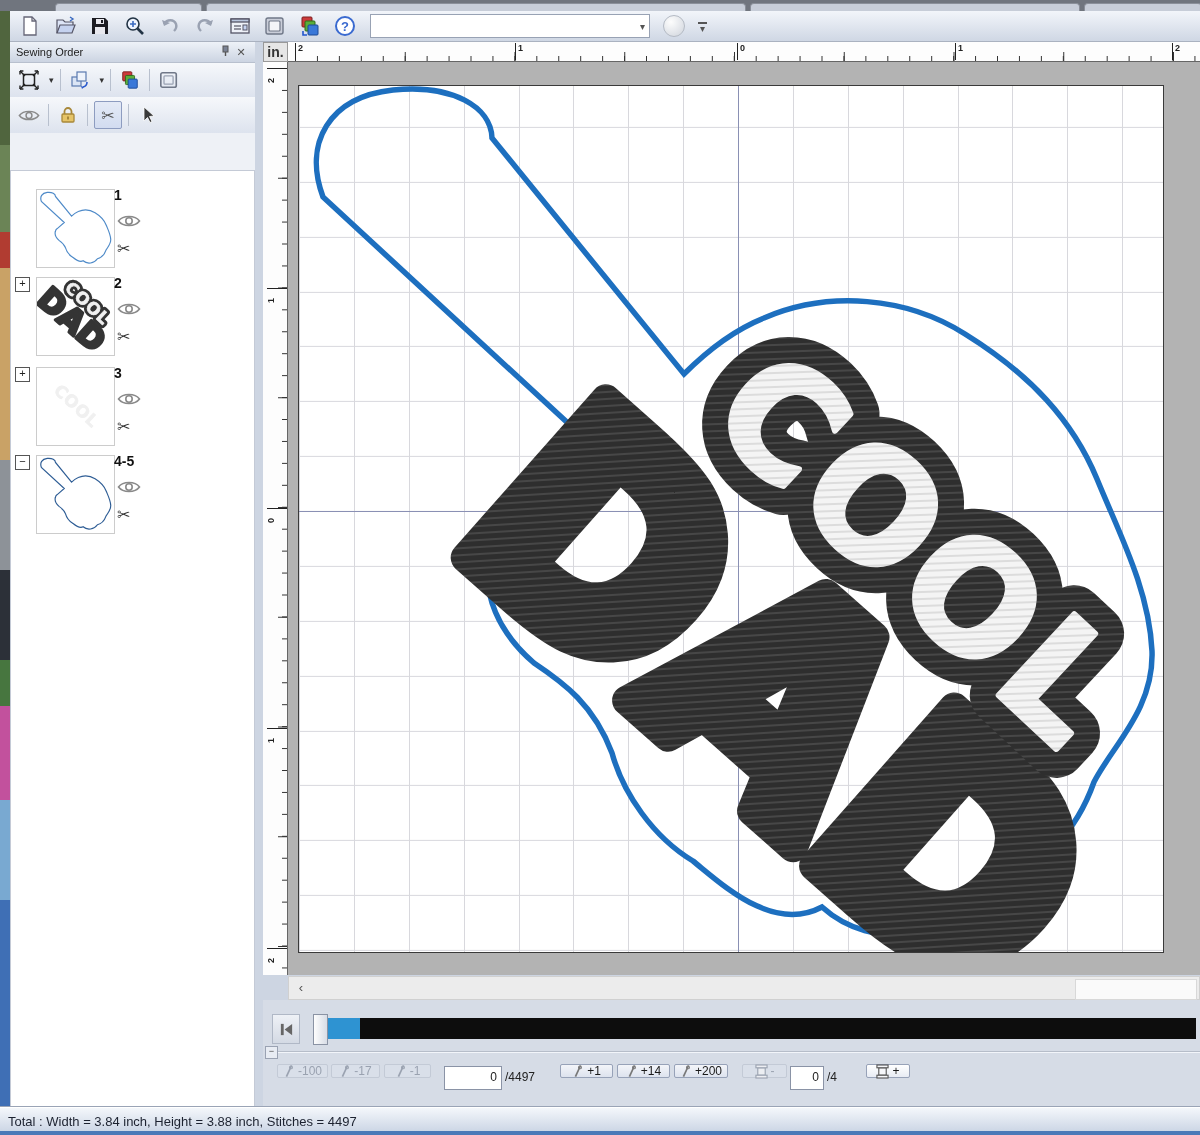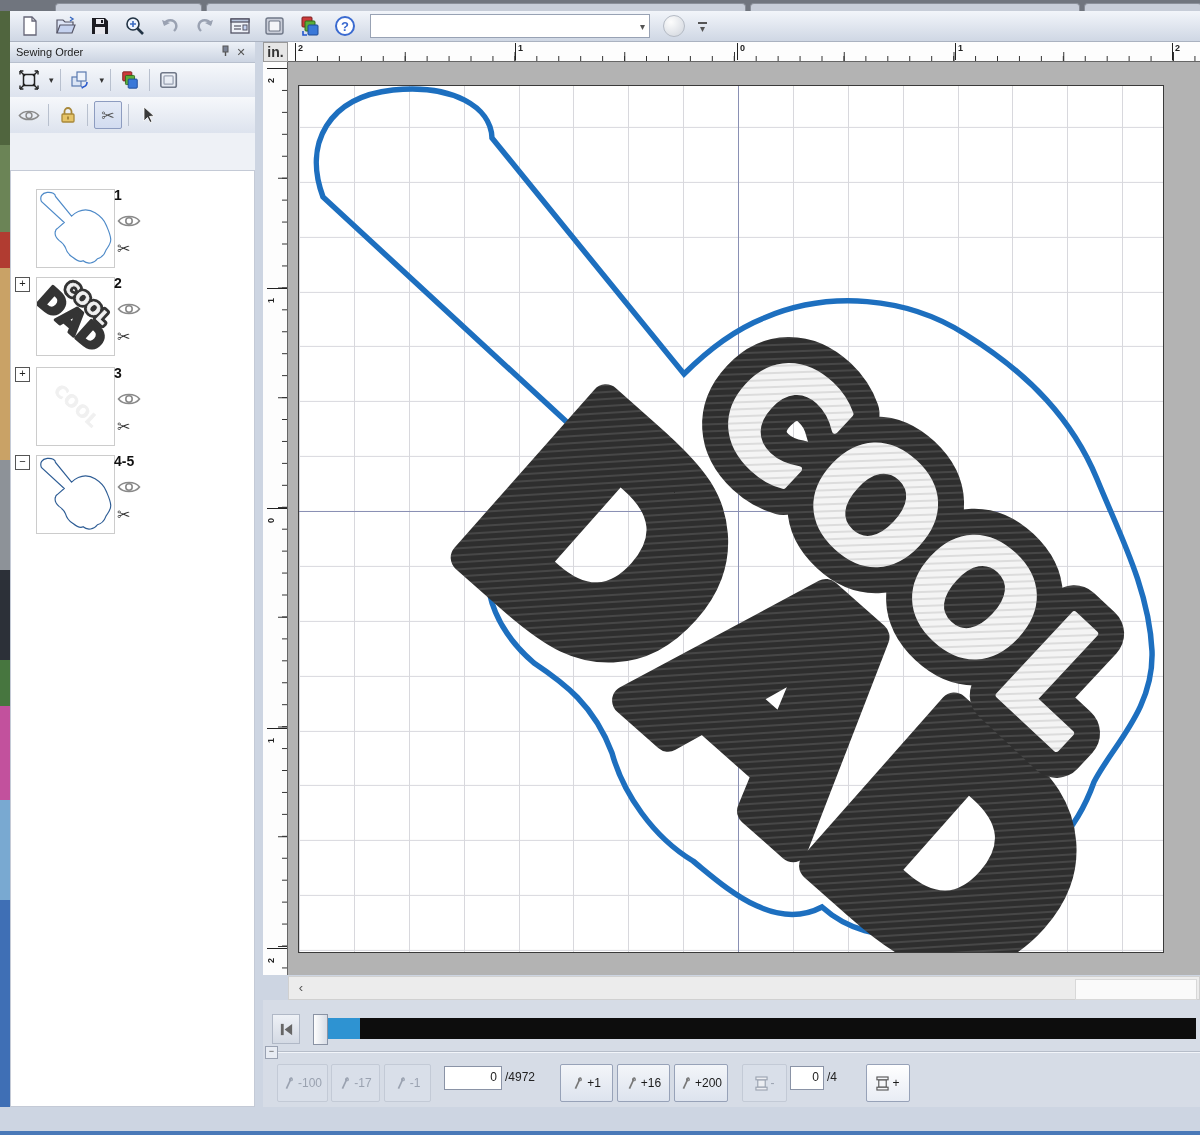--- a/index.html
+++ b/index.html
@@ -65,21 +65,21 @@
   .hscroll{position:absolute;left:288px;top:976px;width:912px;height:24px;background:#ececec;border:1px solid #d0d0d0;box-sizing:border-box;display:flex;align-items:center;}
   .hs-left{width:24px;height:22px;text-align:center;line-height:22px;color:#555;font-size:13px;}
   .hs-thumb{position:absolute;right:2px;top:2px;width:120px;height:19px;background:#fafafa;border:1px solid #d8d8d8;}
   .bottombg{position:absolute;left:263px;top:1000px;width:937px;height:107px;background:#d6dce6;}
   .resetbtn{position:absolute;left:9px;top:14px;width:26px;height:28px;background:linear-gradient(#eef1f6,#d4dae4);border:1px solid #b0b8c6;display:flex;align-items:center;justify-content:center;}
   .sl-track{position:absolute;left:62px;top:18px;right:4px;height:21px;background:#0d0d0d;}
   .sl-fill{position:absolute;left:62px;top:18px;width:35px;height:21px;background:#2e93d2;}
   .sl-handle{position:absolute;left:50px;top:14px;width:13px;height:29px;background:linear-gradient(90deg,#fdfdfd,#d8dde6);border:1px solid #8a93a4;}
   .splitline{position:absolute;left:14px;top:51px;right:0;height:1px;background:#b6bdc9;box-shadow:0 1px 0 #f2f5fa;}
   .splitbox{position:absolute;left:2px;top:46px;width:11px;height:11px;border:1px solid #9aa2b2;background:#e8ecf3;font-size:9px;line-height:9px;text-align:center;color:#444;}
-  .pb{position:absolute;top:64px;height:38px;box-sizing:border-box;display:flex;align-items:center;justify-content:center;gap:3px;
+  .pb{position:absolute;top:64px;height:14px;box-sizing:border-box;display:flex;align-items:center;justify-content:center;gap:3px;
      background:linear-gradient(#f3f5f9,#dde3ee);border:1px solid #97a2b8;border-radius:2px;font-size:12px;color:#1a1a1a;}
   .pb.dis{background:#d9dfe9;border-color:#c3cad6;color:#9aa2b0;}
   .pfield{position:absolute;top:66px;height:24px;background:#fff;border:1px solid #8a93a6;box-sizing:border-box;font-size:12px;color:#222;text-align:right;padding:3px 4px 0 0;}
   .plabel{position:absolute;top:70px;font-size:12px;color:#222;}
   
   .status{position:absolute;left:0;top:1107px;width:1200px;height:28px;background:linear-gradient(#f4f7fb,#c6d1e2);border-top:1px solid #fff;box-shadow:0 -1px 0 #9aa4b6;
     display:flex;align-items:center;padding-left:8px;box-sizing:border-box;font-size:13px;color:#1c2230;}
   .status-edge{position:absolute;left:0;top:1131px;width:1200px;height:4px;background:#4a79b8;}
 </style>
 </head>
@@ -411,35 +411,35 @@
       <span>-17</span>
     </div>
     <div class="pb dis" style="left:121px;width:47px">
       <svg width="12" height="17" viewBox="0 0 14 18">
           <line x1="10" y1="2" x2="4" y2="15" stroke="currentColor" stroke-width="2"></line>
           <circle cx="9.3" cy="4.2" r="1.7" fill="none" stroke="currentColor" stroke-width="1.2"></circle>
         </svg>
       <span>-1</span>
     </div>
     <div class="pfield" style="left:181px;width:58px">0</div>
-    <span class="plabel" style="left:242px">/4972</span>
+    <span class="plabel" style="left:242px">/4497</span>
 
     <div class="pb" style="left:297px;width:53px">
       <svg width="12" height="17" viewBox="0 0 14 18" style="color:#777">
           <line x1="10" y1="2" x2="4" y2="15" stroke="currentColor" stroke-width="2"></line>
           <circle cx="9.3" cy="4.2" r="1.7" fill="none" stroke="currentColor" stroke-width="1.2"></circle>
         </svg>
       <span>+1</span>
     </div>
     <div class="pb" style="left:354px;width:53px">
       <svg width="12" height="17" viewBox="0 0 14 18" style="color:#777">
           <line x1="10" y1="2" x2="4" y2="15" stroke="currentColor" stroke-width="2"></line>
           <circle cx="9.3" cy="4.2" r="1.7" fill="none" stroke="currentColor" stroke-width="1.2"></circle>
         </svg>
-      <span>+16</span>
+      <span>+14</span>
     </div>
     <div class="pb" style="left:411px;width:54px">
       <svg width="12" height="17" viewBox="0 0 14 18" style="color:#777">
           <line x1="10" y1="2" x2="4" y2="15" stroke="currentColor" stroke-width="2"></line>
           <circle cx="9.3" cy="4.2" r="1.7" fill="none" stroke="currentColor" stroke-width="1.2"></circle>
         </svg>
       <span>+200</span>
     </div>
 
     <div class="pb dis" style="left:479px;width:45px">
@@ -455,15 +455,18 @@
     <div class="pb" style="left:603px;width:44px;background:linear-gradient(#ffffff,#e8ecf4)">
       <svg width="13" height="15" viewBox="0 0 14 16" style="color:#555">
           <rect x="3" y="4" width="8" height="8" fill="#f6f7fa" stroke="currentColor" stroke-width="1.2"></rect>
           <rect x="1" y="1" width="12" height="3" fill="#f6f7fa" stroke="currentColor" stroke-width="1.2"></rect>
           <rect x="1" y="12" width="12" height="3" fill="#f6f7fa" stroke="currentColor" stroke-width="1.2"></rect>
         </svg>
       <span>+</span>
     </div>
   </div>
 
+  <div class="status">
+    <span>Total : Width = 3.84 inch, Height = 3.88 inch, Stitches = 4497</span>
+  </div>
   <div class="status-edge"></div>
 
 </div>
 
 </body></html>

